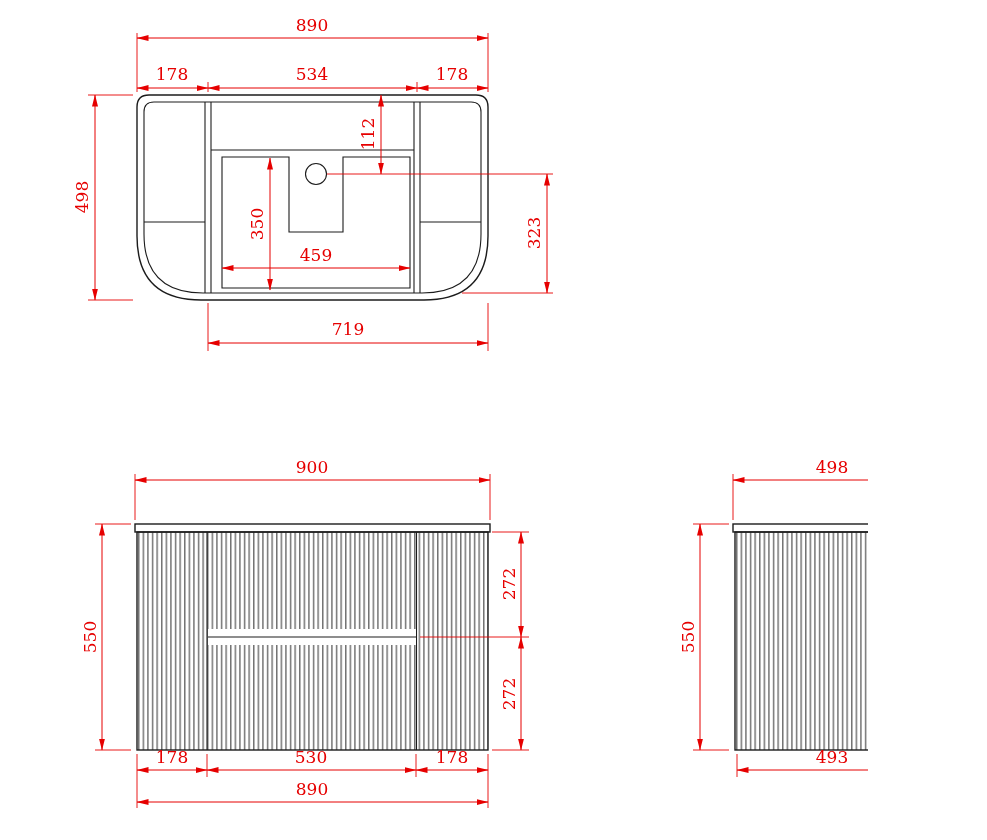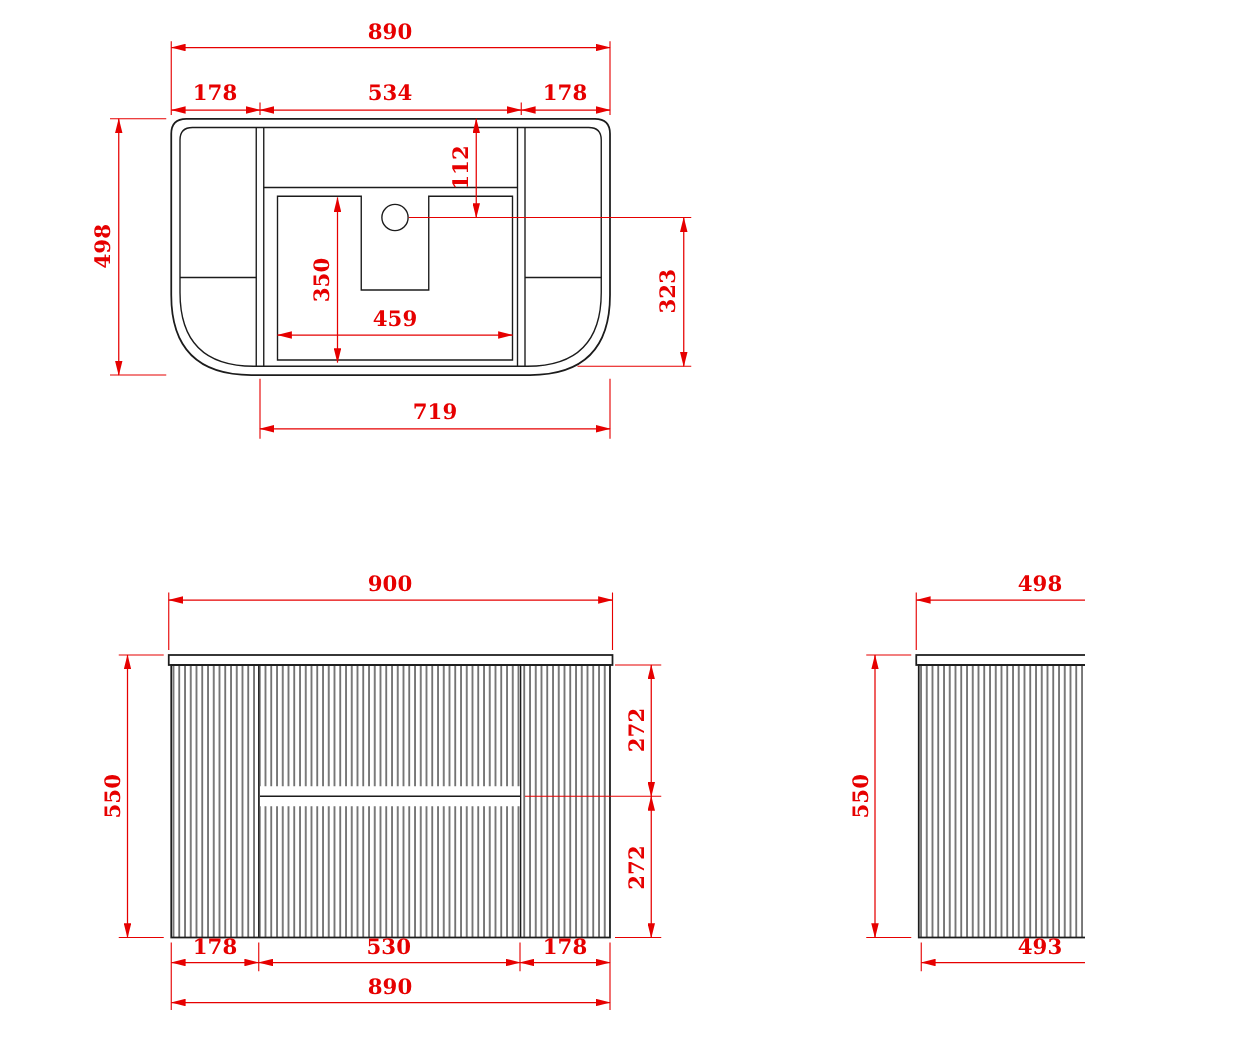--- a/index.html
+++ b/index.html
@@ -1,17 +1,17 @@
 <!DOCTYPE html>
 <html style="--dim: #e60000; --line: #1c1c1c;"><head>
 <meta charset="utf-8">
 <style>
   html,body{margin:0;padding:0;background:#ffffff;}
   .sheet{position:relative;width:868px;height:840px;background:#fff;overflow:hidden;
-         font-family:"DejaVu Serif",serif;font-weight:bold;}
+         font-family:"DejaVu Serif",serif;}
   svg{display:block;}
   svg text{fill:var(--dim,#e60000);font-family:"DejaVu Serif",serif;font-size:17px;text-anchor:middle;}
   .ol{fill:none;stroke:var(--line,#1c1c1c);stroke-width:1.4;stroke-linejoin:round;}
   .thin{fill:none;stroke:var(--line,#1c1c1c);stroke-width:1.1;}
   .dim{stroke:var(--dim,#e60000);stroke-width:1;fill:none;}
   .ext{stroke:var(--dim,#e60000);stroke-width:0.9;fill:none;}
   #arrow path{fill:var(--dim,#e60000);}
   #flute line{stroke:#2e2e2e;}
   .slab{fill:#ffffff;stroke:var(--line,#1c1c1c);stroke-width:1.4;}
   .gicon{stroke:#9a9a9a;fill:#fdfdfd;}

